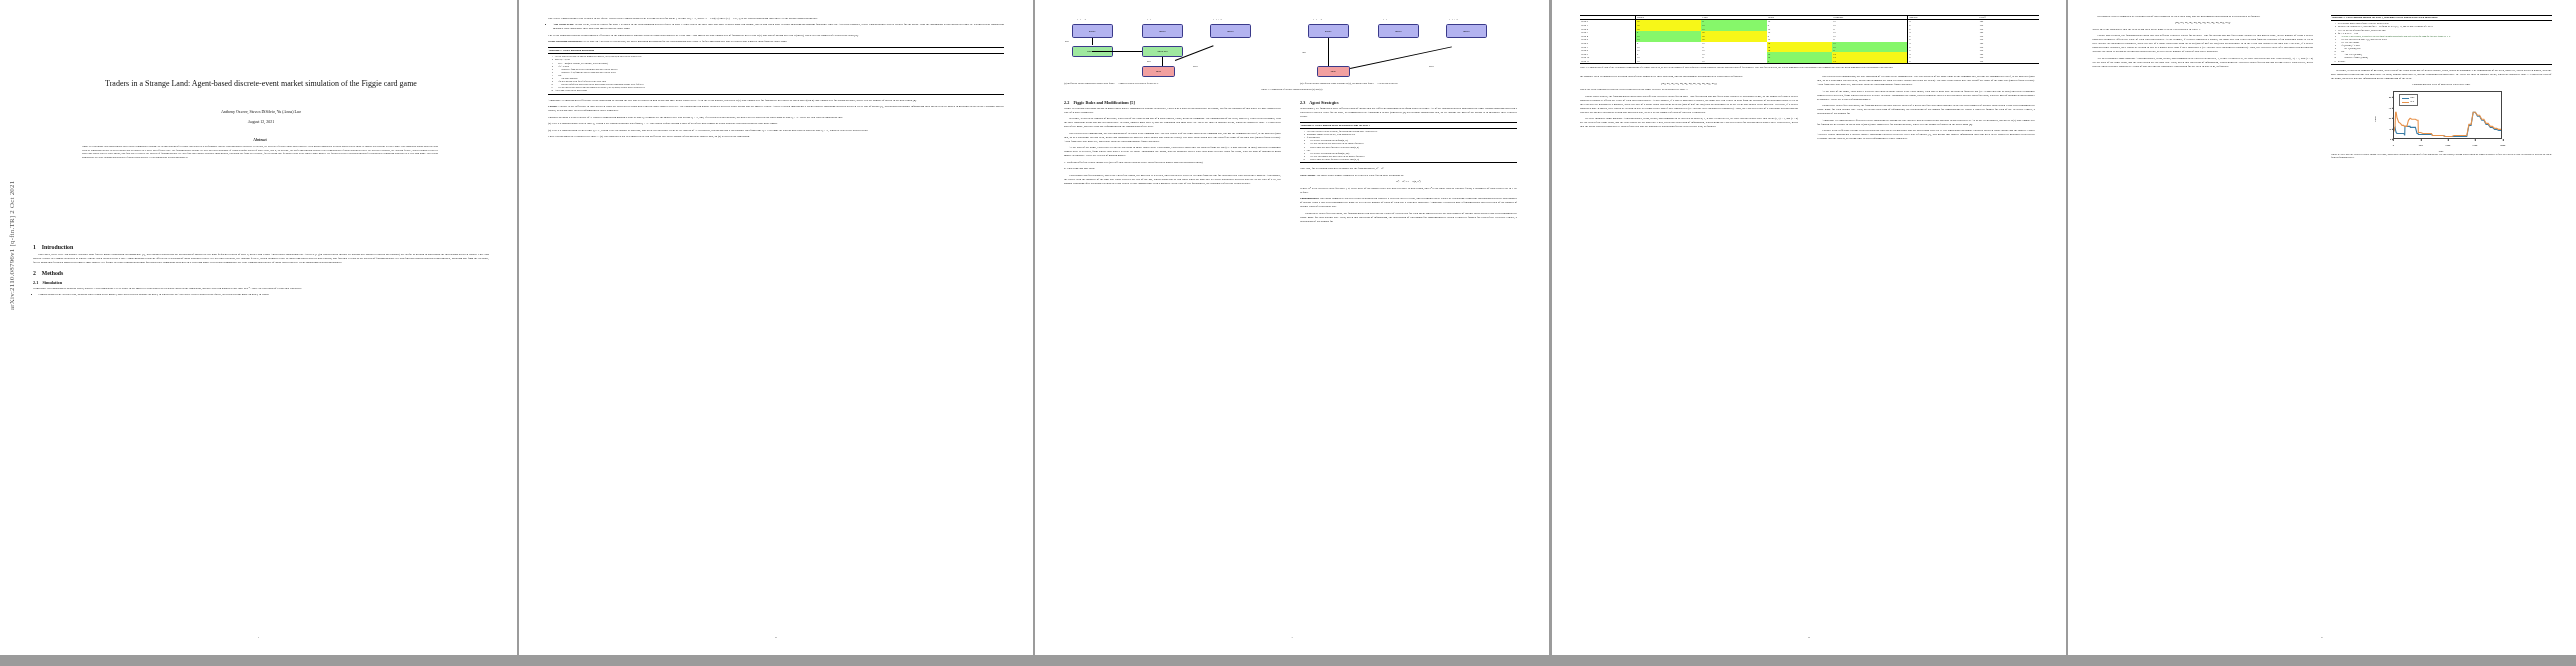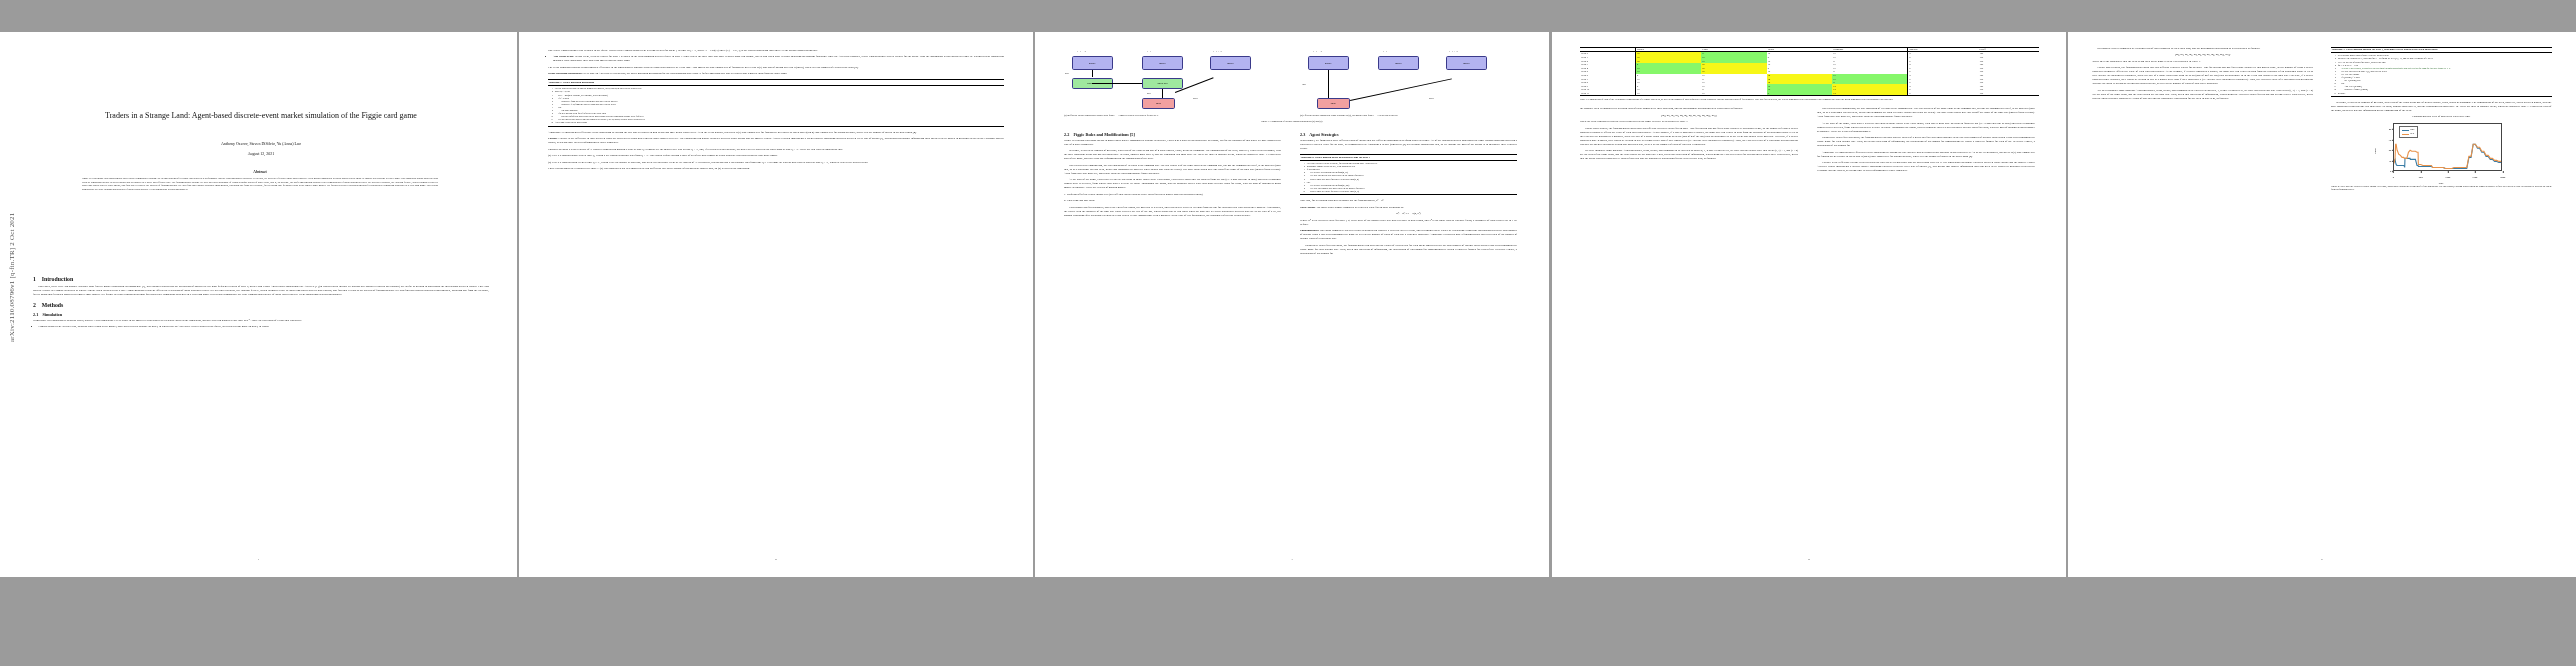--- a/index.html
+++ b/index.html
@@ -6,23 +6,22 @@
   html, body { margin:0; padding:0; background:#8a8a8a; }
   body {
     width:2576px; height:667px;
     font-family:"Liberation Serif","DejaVu Serif",serif;
     color:#111;
     overflow:hidden;
   }
   #sheet { position:relative; width:2576px; height:667px; background:#9b9b9b; }
 
   .page {
-    position:absolute; top:0; height:545px; background:#fff;
+    position:absolute; top:0; height:655px; background:#fff;
     overflow:hidden;
-    margin-top:32px;
   }
   .pg1 { left:0;    width:517px; }
   .pg2 { left:519px; width:514px; }
   .pg3 { left:1035px; width:514px; }
   .pg4 { left:1552px; width:514px; }
   .pg5 { left:2068px; width:508px; }
 
   
   .p { font-size:2.8px; line-height:4px; text-align:justify; margin:0 0 2.5px 0;
        hyphens:auto; -webkit-hyphens:auto; }

